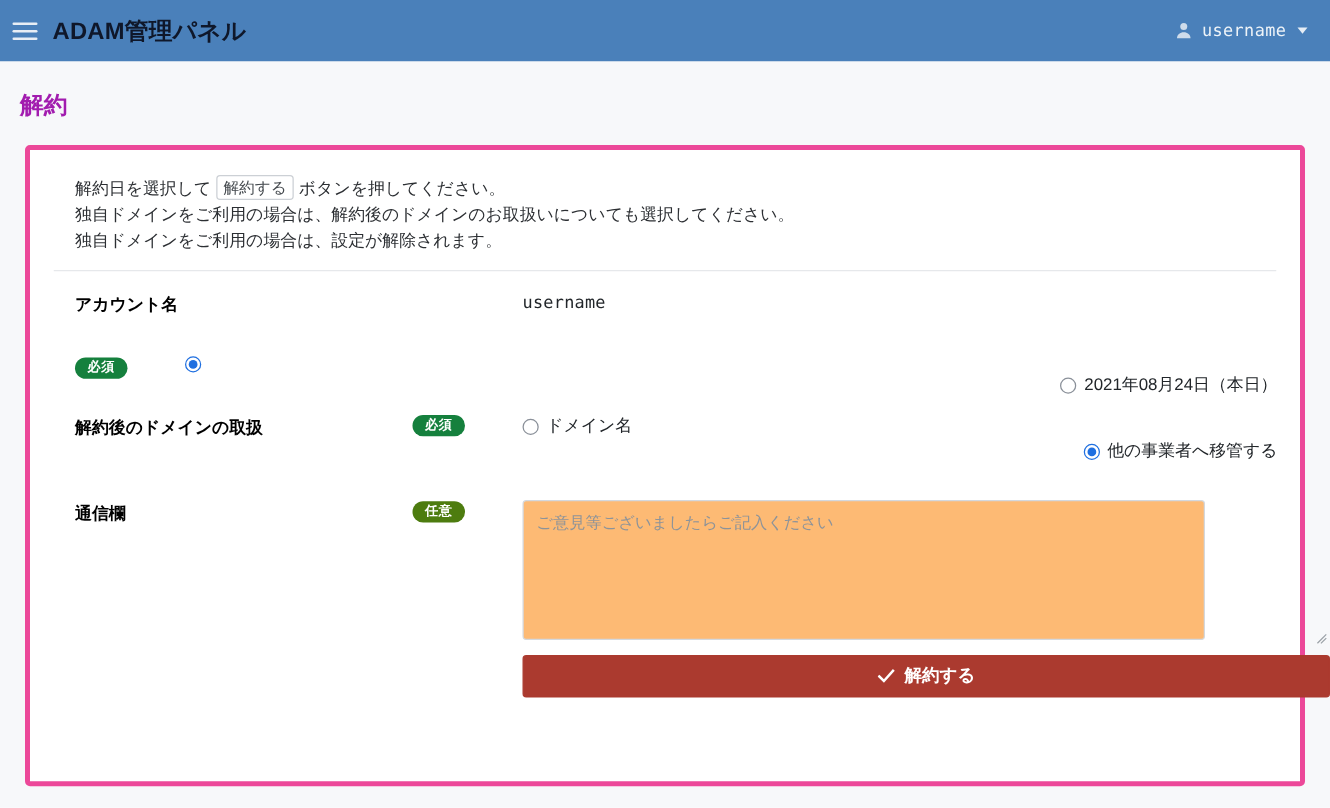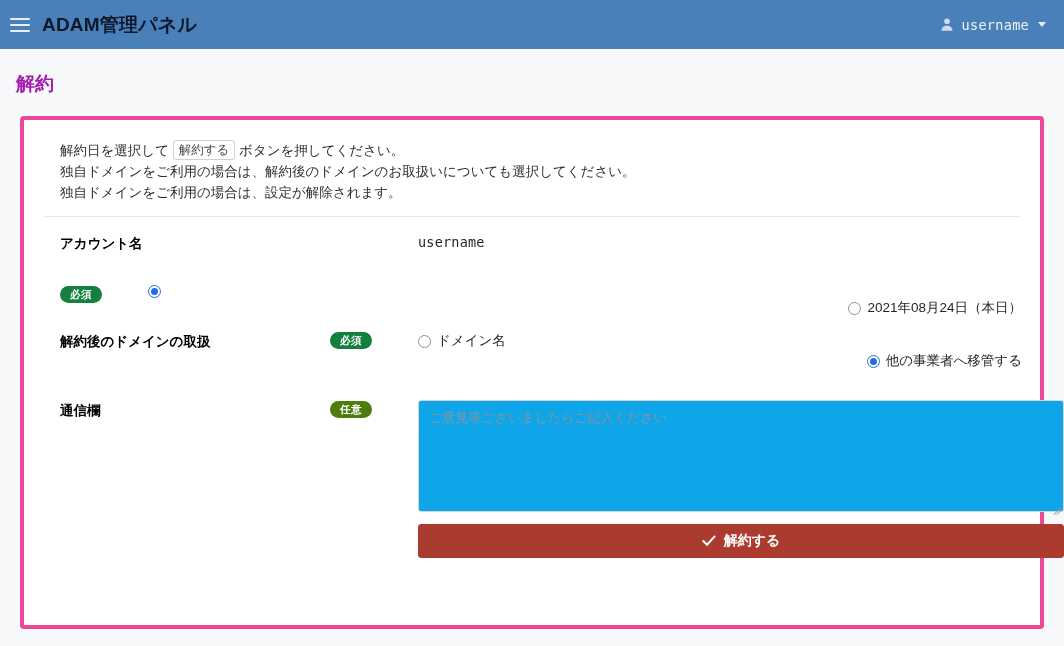--- a/index.html
+++ b/index.html
@@ -171,31 +171,31 @@
     position: absolute;
     left: 2px; top: 2px;
     width: 7px; height: 7px;
     border-radius: 50%;
     background: #1f6fe0;
   }
 
   
   .ta-wrap { position: relative; width: 646px; }
   textarea.comment {
-    width: 646px;
+    width: 546px;
     height: 112px;
     border: 1px solid #d4d8dd;
     border-radius: 3px;
     padding: 8px 10px;
     font-size: 13px;
     font-family: "Liberation Sans", "DejaVu Sans", sans-serif;
     color: #22262a;
     resize: none;
     outline: none;
-    background: #0ea5e9;
+    background: #fdba74;
     display: block;
   }
   textarea.comment::placeholder { color: #8d9399; }
   .resize-grip {
     position: absolute;
     right: 3px; bottom: 3px;
     width: 10px; height: 10px;
     pointer-events: none;
   }
   .resize-grip i {

